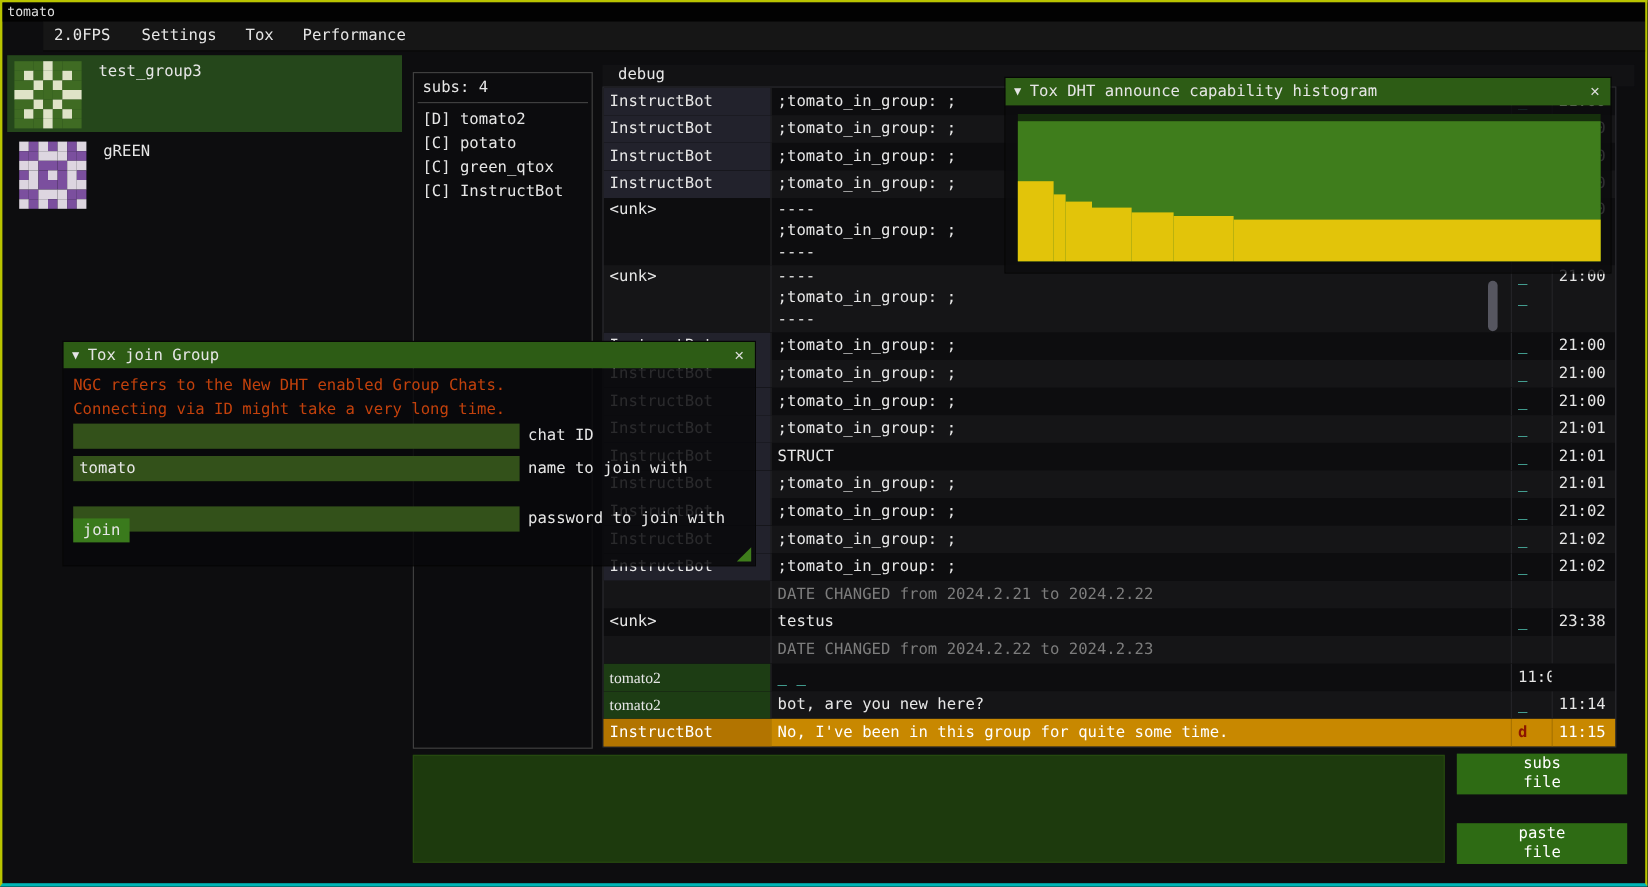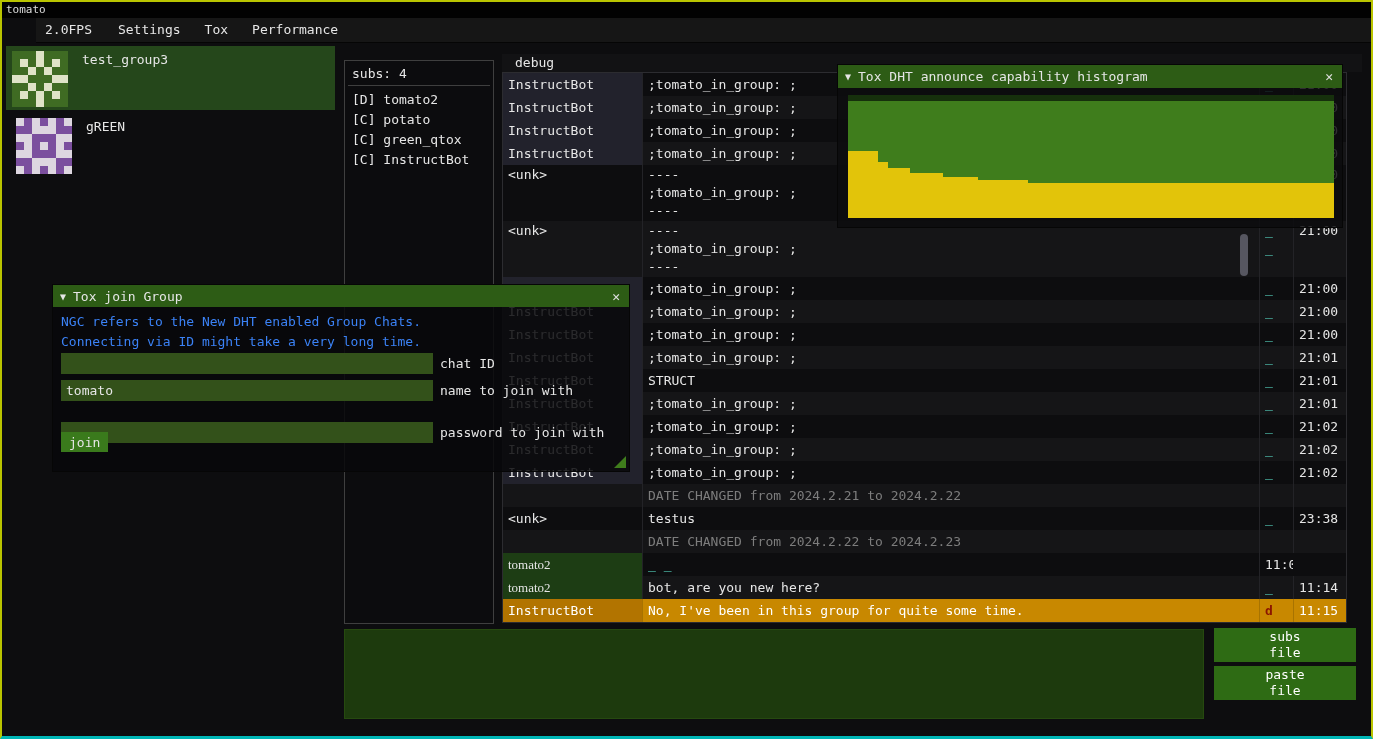--- a/index.html
+++ b/index.html
@@ -57,38 +57,38 @@
   .collapse{font-size:10px;}
   .win-title-text{flex:1;white-space:nowrap;}
   .win-close{color:#e0e0e0;padding:0 2px;}
   .histo{left:835px;top:62px;width:506px;height:164px;}
   .histo .win-body{position:absolute;left:0;right:0;top:23px;bottom:0;background:rgba(12,12,14,0.84);
                    padding:7px 10px;box-sizing:border-box;}
   .histo svg{display:block;width:486px;height:123px;}
   .join{left:50px;top:282px;width:578px;height:188px;}
   .join .win-title{height:22px;}
   .join .win-body{position:absolute;left:0;right:0;top:22px;bottom:0;background:rgba(8,8,10,0.85);}
-  .join-info{position:absolute;left:8px;color:#3b82f6;white-space:nowrap;}
+  .join-info{position:absolute;left:8px;color:#c2410c;white-space:nowrap;}
   .ji0{top:7px;} .ji1{top:27px;}
   .frow{position:absolute;left:8px;height:21px;display:flex;gap:7px;align-items:center;}
   .fr0{top:46px;} .fr1{top:73px;} .fr2{top:115px;}
   .join-input{width:372px;height:21px;background:#33511a;border:none;color:#e6e6e6;font:inherit;
               padding:0 5px;box-sizing:border-box;outline:none;}
   .join-label{line-height:21px;white-space:nowrap;}
   .join-btn{position:absolute;left:8px;top:125px;height:20px;padding:0 8px;background:#3a7a1c;
             border:none;color:#e6e6e6;font:inherit;}
   .resize-grip{position:absolute;right:3px;bottom:3px;width:0;height:0;
                border-left:12px solid transparent;border-bottom:12px solid #3f7d1c;}
 
   
   .composer{position:absolute;left:342px;top:627px;width:860px;height:90px;box-sizing:border-box;
             background:#1d3a0d;border:1px solid #26490f;resize:none;color:#e6e6e6;font:inherit;outline:none;}
   .filebtn{position:absolute;left:1212px;width:142px;height:34px;background:#2e6b14;border:none;
            color:#fff;font:inherit;white-space:pre-line;line-height:16px;text-align:center;}
-  .send{top:626px;} .paste{top:664px;}
+  .send{top:626px;} .paste{top:684px;}
 </style>
 </head>
 <body>
 
 <div class="app">
 
   <div class="titlebar">
     <span>tomato</span>
   </div>
 

